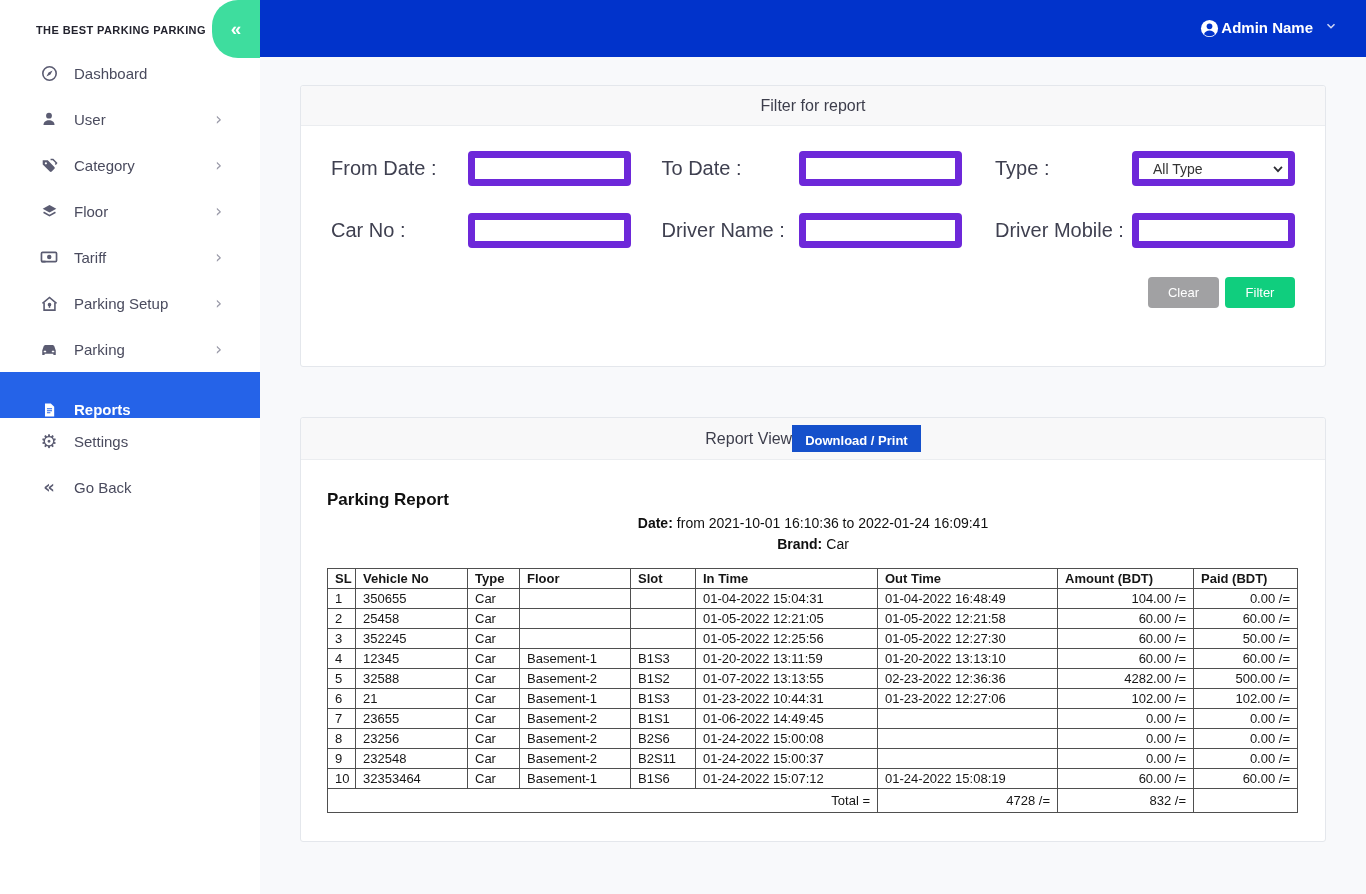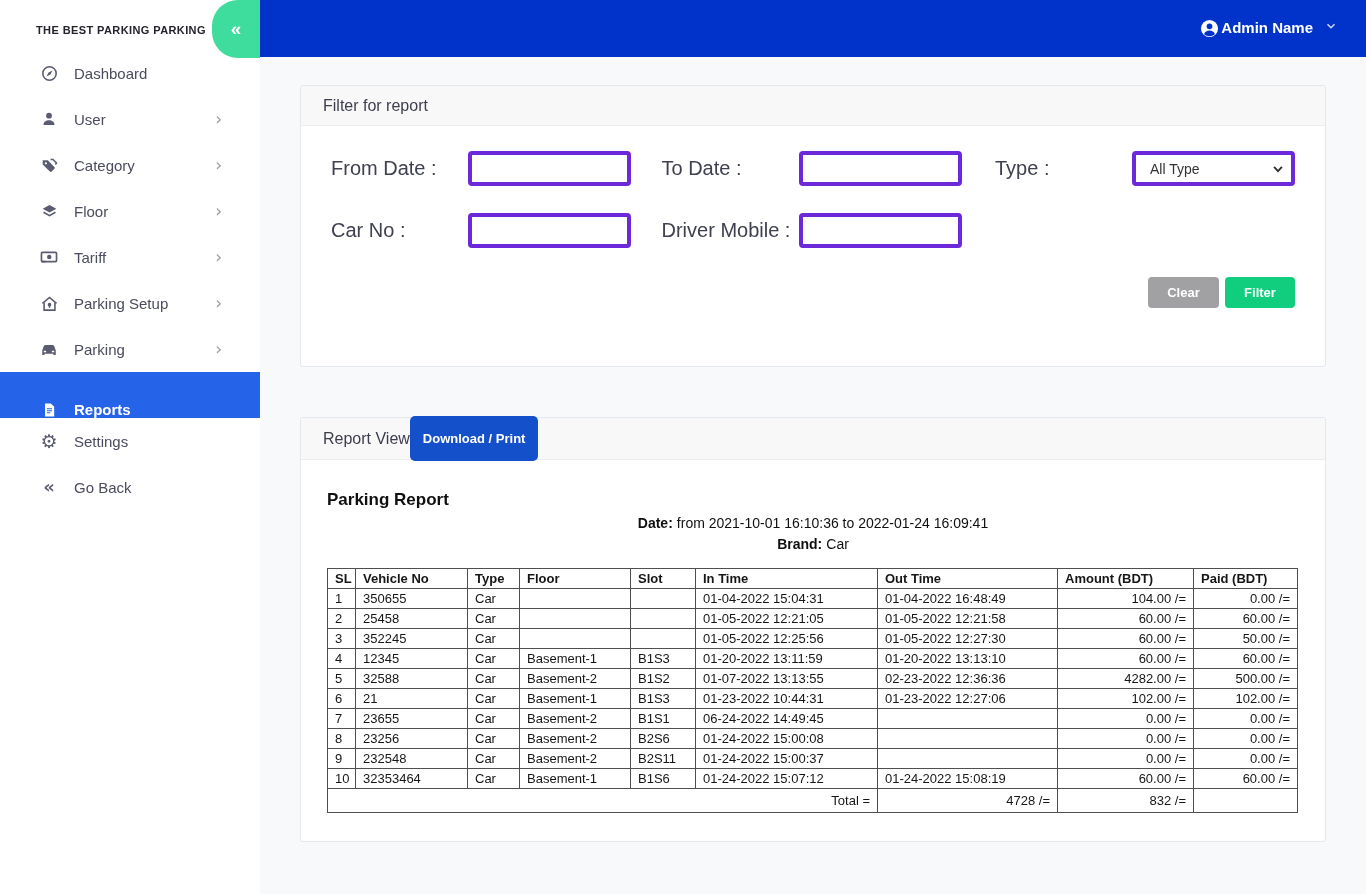--- a/index.html
+++ b/index.html
@@ -48,47 +48,47 @@
     padding-right:28px;
   }
   .admin-menu{display:flex;gap:2px;color:#fff;cursor:pointer;}
   .admin-menu .uname{font-size:15px;font-weight:bold;}
   .admin-menu .chev{margin-left:9px;display:inline-flex;}
   
   .content{position:absolute;left:260px;top:57px;width:1106px;height:837px;padding:28px 40px 0;}
   .card{background:#fff;border:1px solid #e4e7ec;border-radius:3px;}
   .card-header{
     background:#f8f8f9;border-bottom:1px solid #ebedf0;padding:0 22px;height:40px;
-    display:flex;align-items:center;justify-content:flex-start;
+    display:flex;align-items:center;justify-content:center;
     font-size:16px;color:#3d3e4c;border-radius:3px 3px 0 0;
   }
   .report-card .card-header{height:42px;}
   
   .filter-body{padding:25px 30px 58px;}
   .fgrid{display:grid;grid-template-columns:300px 303px 300px;justify-content:space-between;row-gap:27px;}
   .field{display:flex;align-items:center;}
   .flabel{width:137px;flex:0 0 137px;font-size:20px;color:#3f4050;}
   .fctl{width:163px;position:relative;}
   .fctl input,.fctl select{
-    width:100%;height:35px;border:4px solid #6d28d9;border-radius:4px;background:#fff;
+    width:100%;height:35px;border:7px solid #6d28d9;border-radius:4px;background:#fff;
     font-family:inherit;font-size:14px;color:#333;padding:0 12px;outline:none;
   }
   .fctl select{appearance:none;-webkit-appearance:none;padding-left:14px;}
   .sel-chev{position:absolute;right:10px;top:11px;pointer-events:none;display:inline-flex;}
   .btn-row{display:flex;justify-content:flex-end;gap:6px;margin-top:29px;}
   .btn{
-    height:31px;border:none;border-radius:4px;color:#fff;font-weight:bold;font-size:13px;
+    height:31px;border:none;border-radius:4px;color:#fff;font-weight:normal;font-size:13px;
     padding:0 18px;cursor:pointer;font-family:inherit;
   }
   .btn-clear{background:var(--c-clear);min-width:71px;}
   .btn-filter{background:var(--c-green);min-width:70px;}
   
   .report-card{margin-top:50px;margin-bottom:24px;}
   .dl-btn{
-    background:var(--c-download);color:#fff;border:none;border-radius:5px;height:45px;
+    background:var(--c-download);color:#fff;border:none;border-radius:0;height:27px;
     font-size:13px;font-weight:bold;padding:8px 13px;cursor:pointer;font-family:inherit;
   }
   .report-body{padding:30px 26px 28px;color:#111;}
   .r-heading{text-align:left;font-weight:bold;font-size:17px;color:#101010;}
   .r-line{text-align:center;font-size:14px;margin-top:5px;color:#101010;}
   .r-line b{margin-right:4px;}
   table.rpt{border-collapse:collapse;margin-top:16px;width:970px;font-size:13px;color:#161616;table-layout:fixed;}
   table.rpt th,table.rpt td{
     border:1px solid #4f4f4f;padding:2px 7px;height:20px;overflow:hidden;white-space:nowrap;
     font-weight:normal;text-align:left;
@@ -245,20 +245,24 @@
                 <svg viewBox="0 0 16 16" width="14" height="14">
                   <path d="M3.5 5.5l4.5 5 4.5-5" fill="none" stroke="#2b2b33" stroke-width="2"></path>
                 </svg>
               </span></span>
           </div>
           <div class="field">
             <span class="flabel">Car No :</span>
             <span class="fctl"><input type="text" style=""></span>
           </div>
           <div class="field">
+            <span class="flabel">Driver Name :</span>
+            <span class="fctl"><input type="text" style=""></span>
+          </div>
+          <div class="field">
             <span class="flabel">Driver Mobile :</span>
             <span class="fctl"><input type="text" style=""></span>
           </div>
         </div>
       <div class="btn-row">
         <button class="btn btn-clear">Clear</button>
         <button class="btn btn-filter">Filter</button>
       </div>
     </div>
   </section>
@@ -367,21 +371,21 @@
               <td>01-23-2022 12:27:06</td>
               <td>102.00 /=</td>
               <td>102.00 /=</td>
             </tr>
             <tr>
               <td>7</td>
               <td>23655</td>
               <td>Car</td>
               <td>Basement-2</td>
               <td>B1S1</td>
-              <td>06-24-2022 14:49:45</td>
+              <td>01-06-2022 14:49:45</td>
               <td></td>
               <td>0.00 /=</td>
               <td>0.00 /=</td>
             </tr>
             <tr>
               <td>8</td>
               <td>23256</td>
               <td>Car</td>
               <td>Basement-2</td>
               <td>B2S6</td>

